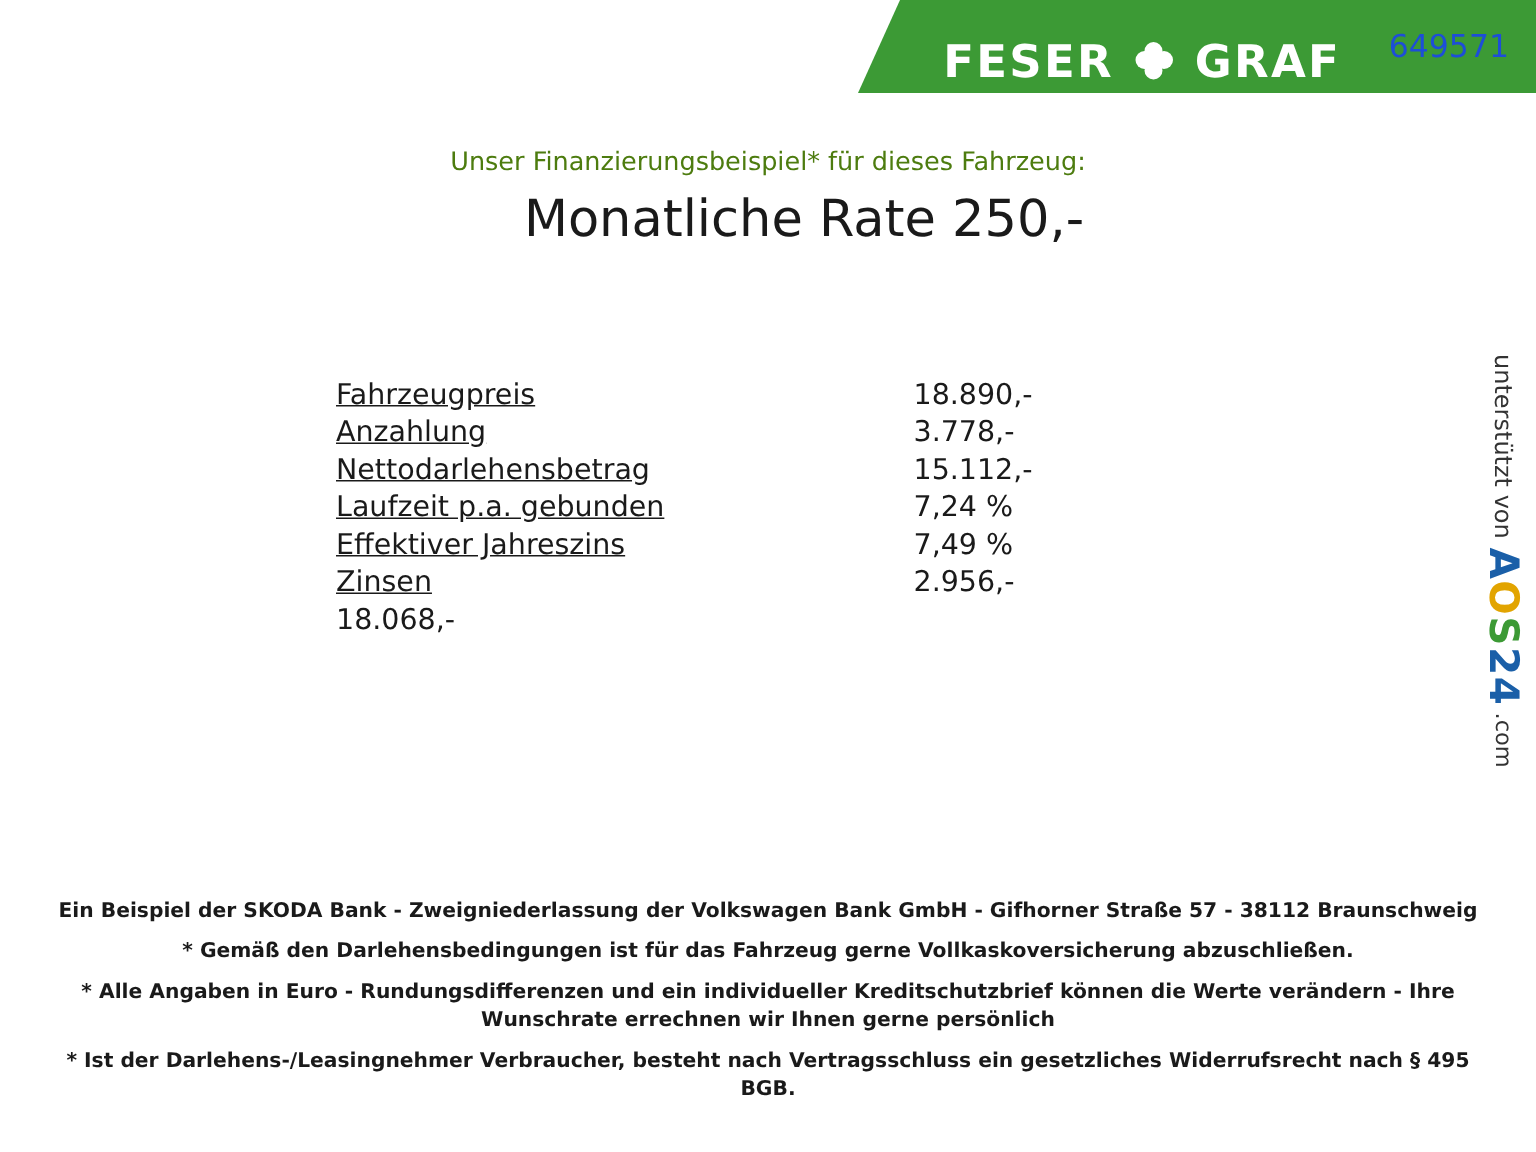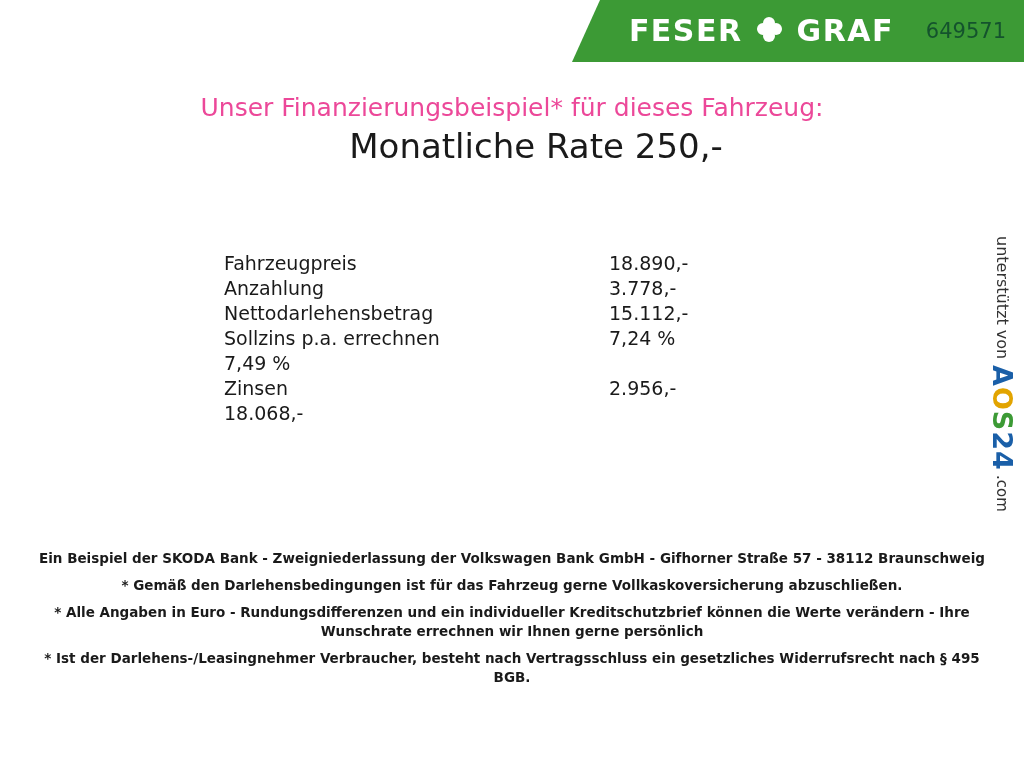--- a/index.html
+++ b/index.html
@@ -37,21 +37,21 @@
     top: 0;
     right: 424px;
     width: 0;
     height: 0;
     border-style: solid;
     border-width: 0 0 62px 28px;
     border-color: transparent transparent #3c9a35 transparent;
   }
   .brand {
     position: absolute;
-    top: 0;
+    top: 11px;
     right: 130px;
     height: 60px;
     display: flex;
     align-items: center;
     gap: 14px;
     color: #ffffff;
     font-size: 30px;
     font-weight: bold;
     letter-spacing: 1.5px;
   }
@@ -73,35 +73,35 @@
   .clover i:nth-child(3) { top: 13px; left: 6px; transform: rotate(135deg); }
   .clover i:nth-child(4) { top: 6px; left: 0px; transform: rotate(225deg); }
 
   .stock-number {
     position: absolute;
     top: 0;
     right: 18px;
     height: 62px;
     display: flex;
     align-items: center;
-    color: #14532d;
+    color: #1d4ed8;
     font-size: 21px;
   }
 
   
   .title-block {
     position: absolute;
     top: 92px;
     left: 0;
     width: 1024px;
     text-align: center;
   }
   .title-line1 {
-    font-size: 25px;
-    color: #ec4899;
+    font-size: 17px;
+    color: #4d7c0f;
     line-height: 32px;
   }
   .title-line2 {
     font-size: 34px;
     color: #1a1a1a;
     line-height: 44px;
     margin-left: 48px;
   }
 
   
@@ -113,20 +113,21 @@
   }
   .fin-row {
     display: flex;
     height: 25px;
     align-items: baseline;
     font-size: 19px;
     color: #1a1a1a;
   }
   .fin-label {
     width: 385px;
+    text-decoration: underline;
   }
   .fin-value {
     flex: 1;
   }
 
   
   .side-text {
     position: absolute;
     right: 4px;
     top: 236px;
@@ -161,21 +162,21 @@
     text-orientation: mixed;
     font-size: 15px;
     color: #333333;
     margin-top: 4px;
   }
 
   
   .footer {
     position: absolute;
     left: 0;
-    top: 549px;
+    top: 598px;
     width: 1024px;
     text-align: center;
     font-size: 13.5px;
     font-weight: bold;
     color: #1a1a1a;
     line-height: 19px;
   }
   .footer p {
     margin: 0 0 8px 0;
     padding: 0 30px;
@@ -213,24 +214,25 @@
   </div>
   <div class="fin-row">
     <span class="fin-label">Anzahlung</span>
     <span class="fin-value">3.778,-</span>
   </div>
   <div class="fin-row">
     <span class="fin-label">Nettodarlehensbetrag</span>
     <span class="fin-value">15.112,-</span>
   </div>
   <div class="fin-row">
-    <span class="fin-label">Sollzins p.a. errechnen</span>
+    <span class="fin-label">Laufzeit p.a. gebunden</span>
     <span class="fin-value">7,24 %</span>
   </div>
   <div class="fin-row">
+    <span class="fin-label">Effektiver Jahreszins</span>
     <span class="fin-value">7,49 %</span>
   </div>
   <div class="fin-row">
     <span class="fin-label">Zinsen</span>
     <span class="fin-value">2.956,-</span>
   </div>
   <div class="fin-row">
     <span class="fin-value">18.068,-</span>
   </div>
 </div>

